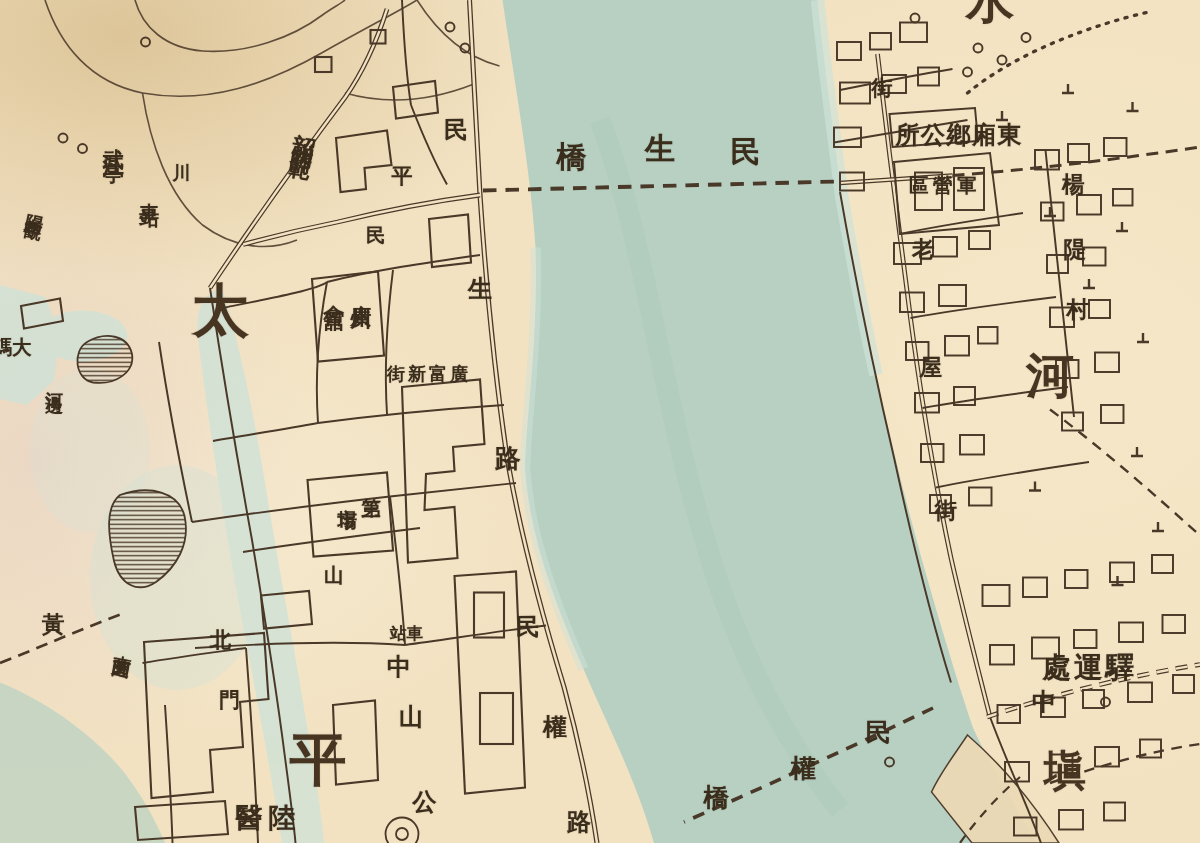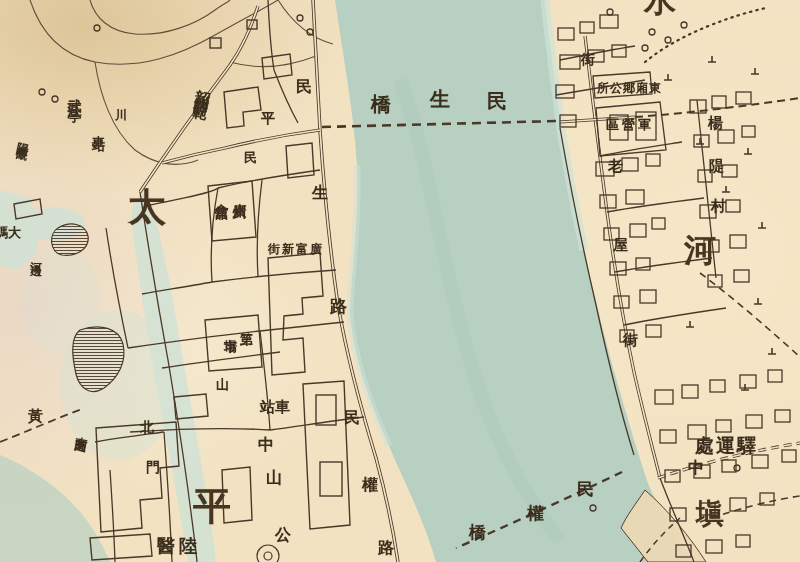--- a/index.html
+++ b/index.html
@@ -315,37 +315,37 @@
   <div class="lbl" style="left:261px;top:111px;font-size:14px">平</div>
 
   <div class="lbl v" style="left:68px;top:88px;font-size:14px;letter-spacing:4px">武江亭</div>
   <div class="lbl v" style="left:92px;top:125px;font-size:13px;letter-spacing:3px">車站</div>
   <div class="lbl v" style="left:20px;top:134px;font-size:12px;letter-spacing:2px;transform:rotate(12deg);transform-origin:top center">陽孝觀</div>
   <div class="lbl v" style="left:198px;top:78px;font-size:15px;letter-spacing:5px;transform:rotate(10deg);transform-origin:top center">韶州師範</div>
 
   <div class="lbl v" style="left:233px;top:191px;font-size:14px;letter-spacing:3px">廣州</div>
   <div class="lbl v" style="left:215px;top:192px;font-size:14px;letter-spacing:3px">會舘</div>
 
-  <div class="lbl" style="left:268px;top:243px;font-size:12px;letter-spacing:2px">街新富廣</div>
+  <div class="lbl" style="left:258px;top:243px;font-size:12px;letter-spacing:2px">街新富廣</div>
 
   <div class="lbl v" style="left:240px;top:322px;font-size:13px;letter-spacing:2px">第三</div>
   <div class="lbl v" style="left:224px;top:328px;font-size:13px;letter-spacing:2px">市場</div>
 
-  <div class="lbl" style="left:597px;top:82px;font-size:12px;letter-spacing:1px">所公鄕廂東</div>
+  <div class="lbl" style="left:597px;top:82px;font-size:16px;letter-spacing:1px">所公鄕廂東</div>
   <div class="lbl" style="left:606px;top:118px;font-size:13px;letter-spacing:3px">區營軍</div>
 
   <div class="lbl" style="left:708px;top:116px;font-size:15px">楊</div>
   <div class="lbl" style="left:709px;top:159px;font-size:15px">隄</div>
   <div class="lbl" style="left:711px;top:199px;font-size:15px">村</div>
 
   <div class="lbl" style="left:695px;top:436px;font-size:19px;letter-spacing:2px">處運驛</div>
 
   <div class="lbl" style="left:140px;top:420px;font-size:14px">北</div>
   <div class="lbl" style="left:146px;top:460px;font-size:14px">門</div>
 
   <div class="lbl" style="left:157px;top:537px;font-size:18px;letter-spacing:4px">醫陸</div>
   <div class="lbl v" style="left:78px;top:427px;font-size:12px;letter-spacing:2px;transform:rotate(10deg);transform-origin:top center">南芝園</div>
   <div class="lbl" style="left:-5px;top:226px;font-size:13px">碼大</div>
   <div class="lbl v" style="left:30px;top:252px;font-size:12px;letter-spacing:2px">河邊</div>
-  <div class="lbl" style="left:260px;top:400px;font-size:15px">站車</div>
+  <div class="lbl" style="left:260px;top:417px;font-size:11px">站車</div>
 </div>
 
 </div>
 
 </body></html>

